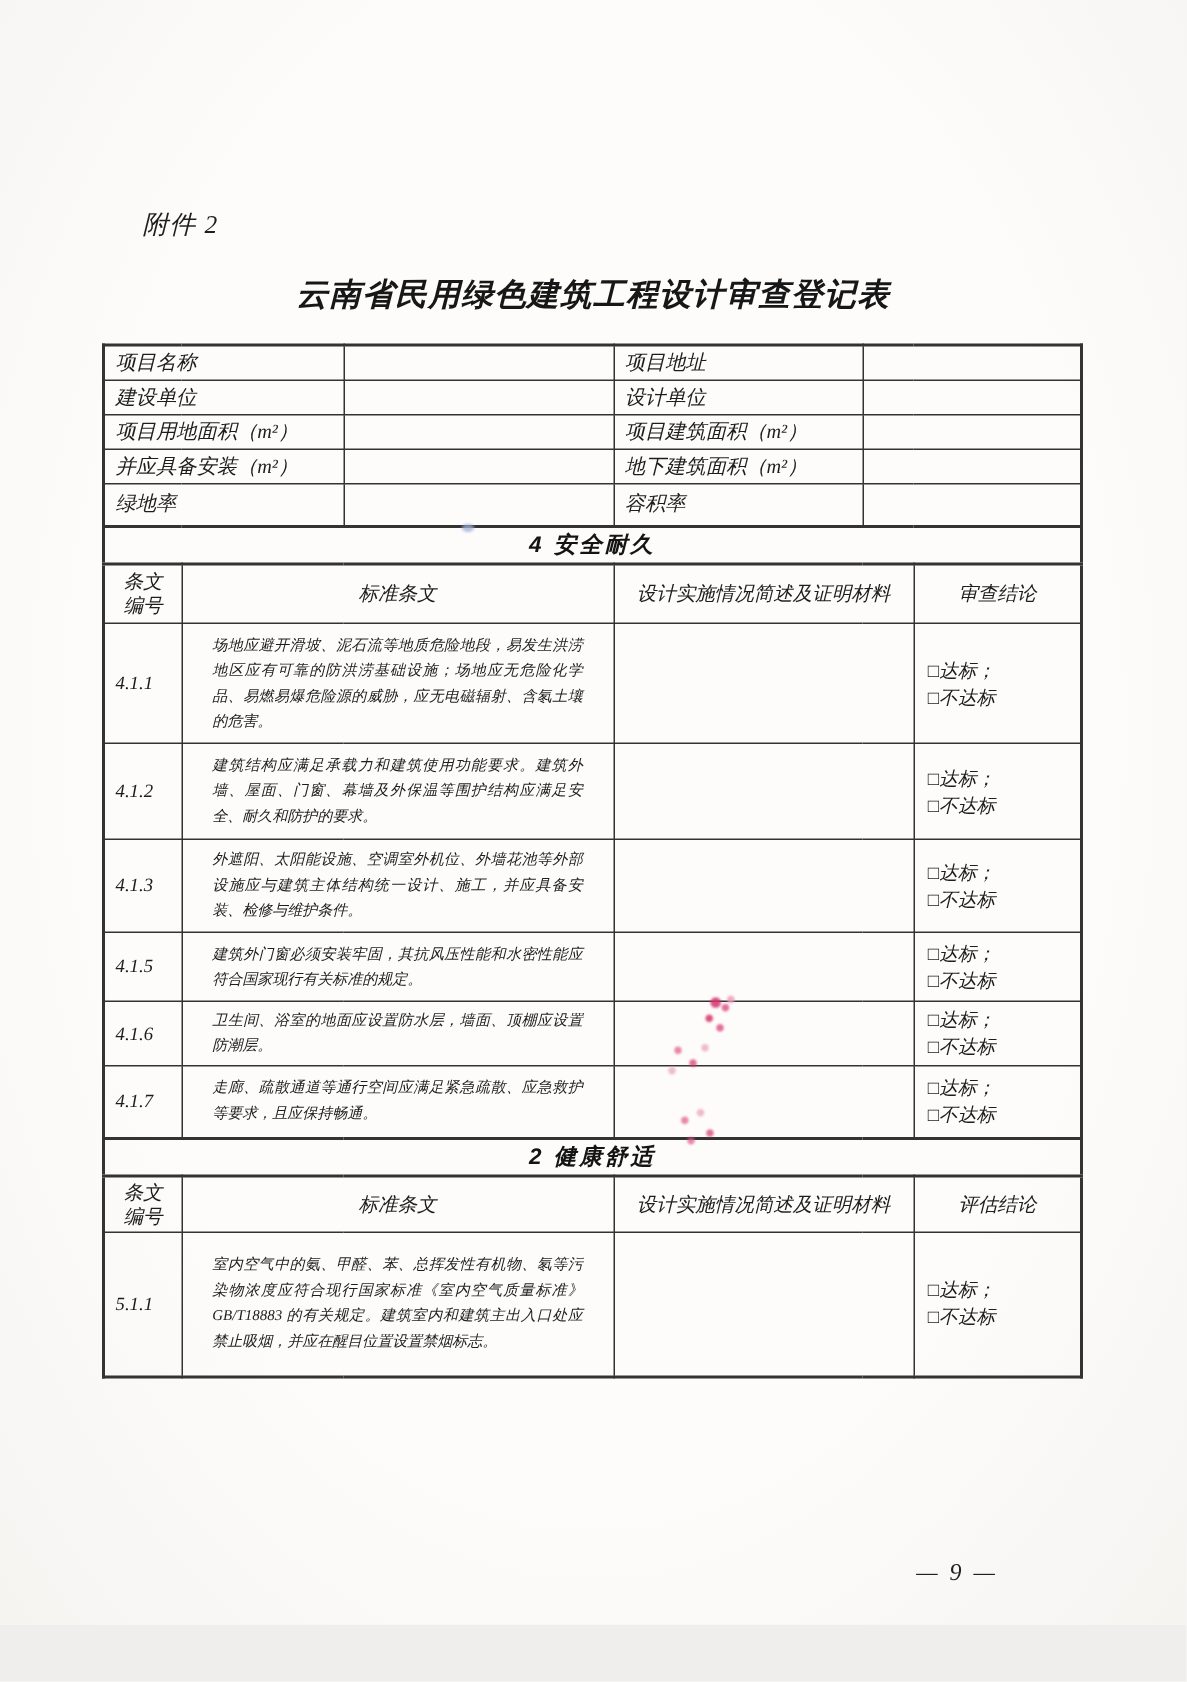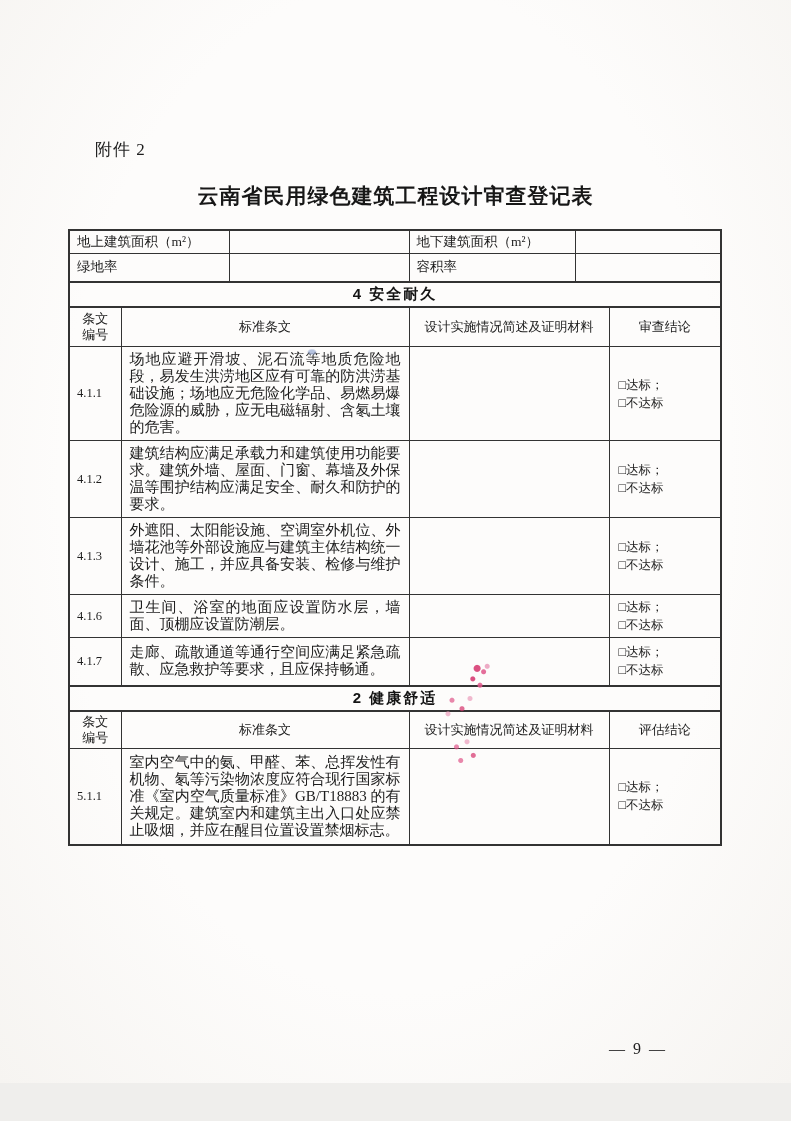--- a/index.html
+++ b/index.html
@@ -6,20 +6,21 @@
   body {
     width:791px; height:1121px;
     background:#efeeec;
     font-family:"Liberation Serif", serif;
   }
   .sheet {
     position:relative; width:791px; height:1083px; overflow:hidden;
     background:#fcfbf9;
     background-image: radial-gradient(ellipse at 50% 45%, #fdfcfb 60%, #f6f4f1 100%);
     color:#1e1e1e;
+    font-style:italic;
   }
   .attachment-label {
     position:absolute; left:95px; top:138px;
     font-size:17px; letter-spacing:1px;
   }
   .doc-title {
     position:absolute; left:0; right:0; top:182px; text-align:center;
     font-family:"Liberation Sans", sans-serif;
     font-weight:bold; font-size:21px; letter-spacing:1px; color:#171717;
   }
@@ -50,21 +51,21 @@
     border-top:2px solid #333; border-bottom:2px solid #333;
     letter-spacing:2px;
   }
   
   tr.clause-head4 { height:40px; }
   tr.clause-head5 { height:34px; }
   td.clause-head { text-align:center; font-size:13px; }
   td.clause-head .wrap2 { display:inline-block; width:30px; line-height:1.25; }
   
   td.clause-no { font-size:12.5px; font-family:"Liberation Serif", serif; }
-  td.clause-text { font-size:15px; line-height:17px; padding:4px 8px; text-align:justify; }
+  td.clause-text { font-size:10px; line-height:17px; padding:4px 20px; text-align:justify; }
   td.impl-cell { }
   td.result-cell { font-size:12.5px; line-height:18px; padding-left:9px; }
   tr.h80 { height:80px; } tr.h64 { height:64px; } tr.h62 { height:62px; }
   tr.h44 { height:44px; } tr.h46 { height:46px; } tr.h42 { height:42px; }
   tr.h48 { height:48px; } tr.h32 { height:32px; } tr.h96 { height:96px; }
   .page-number {
     position:absolute; left:588px; top:1040px; width:100px;
     text-align:center; font-size:16px; letter-spacing:2px; color:#222;
   }
   
@@ -111,22 +112,40 @@
     <colgroup>
       <col style="width:52px">
         <col style="width:108px">
         <col style="width:180px">
       <col style="width:166px">
         <col style="width:34px">
         <col style="width:112px">
     </colgroup>
 
     <tbody>
+        <tr class="info-row">
+      <td colspan="2" class="info-label">项目名称</td>
+      <td class="info-value"></td>
+      <td class="info-label">项目地址</td>
+      <td colspan="2" class="info-value"></td>
+    </tr>
     <tr class="info-row">
-      <td colspan="2" class="info-label">地上建筑面积（m²）</td>
+      <td colspan="2" class="info-label">建设单位</td>
+      <td class="info-value"></td>
+      <td class="info-label">设计单位</td>
+      <td colspan="2" class="info-value"></td>
+    </tr>
+    <tr class="info-row">
+      <td colspan="2" class="info-label">项目用地面积（m²）</td>
+      <td class="info-value"></td>
+      <td class="info-label">项目建筑面积（m²）</td>
+      <td colspan="2" class="info-value"></td>
+    </tr>
+    <tr class="info-row">
+      <td colspan="2" class="info-label">并应具备安装（m²）</td>
       <td class="info-value"></td>
       <td class="info-label">地下建筑面积（m²）</td>
       <td colspan="2" class="info-value"></td>
     </tr>
     <tr class="info-row-last">
       <td colspan="2" class="info-label">绿地率</td>
       <td class="info-value"></td>
       <td class="info-label">容积率</td>
       <td colspan="2" class="info-value"></td>
     </tr>
@@ -161,20 +180,29 @@
     </tr>
     <tr class="h62">
       <td class="clause-no">4.1.3</td>
       <td colspan="2" class="clause-text">外遮阳、太阳能设施、空调室外机位、外墙花池等外部设施应与建筑主体结构统一设计、施工，并应具备安装、检修与维护条件。</td>
       <td colspan="2" class="impl-cell"></td>
       <td class="result-cell">
         <div>□达标；</div>
         <div>□不达标</div>
       </td>
     </tr>
+    <tr class="h46">
+      <td class="clause-no">4.1.5</td>
+      <td colspan="2" class="clause-text">建筑外门窗必须安装牢固，其抗风压性能和水密性能应符合国家现行有关标准的规定。</td>
+      <td colspan="2" class="impl-cell"></td>
+      <td class="result-cell">
+        <div>□达标；</div>
+        <div>□不达标</div>
+      </td>
+    </tr>
     <tr class="h42">
       <td class="clause-no">4.1.6</td>
       <td colspan="2" class="clause-text">卫生间、浴室的地面应设置防水层，墙面、顶棚应设置防潮层。</td>
       <td colspan="2" class="impl-cell"></td>
       <td class="result-cell">
         <div>□达标；</div>
         <div>□不达标</div>
       </td>
     </tr>
     <tr class="h48">

